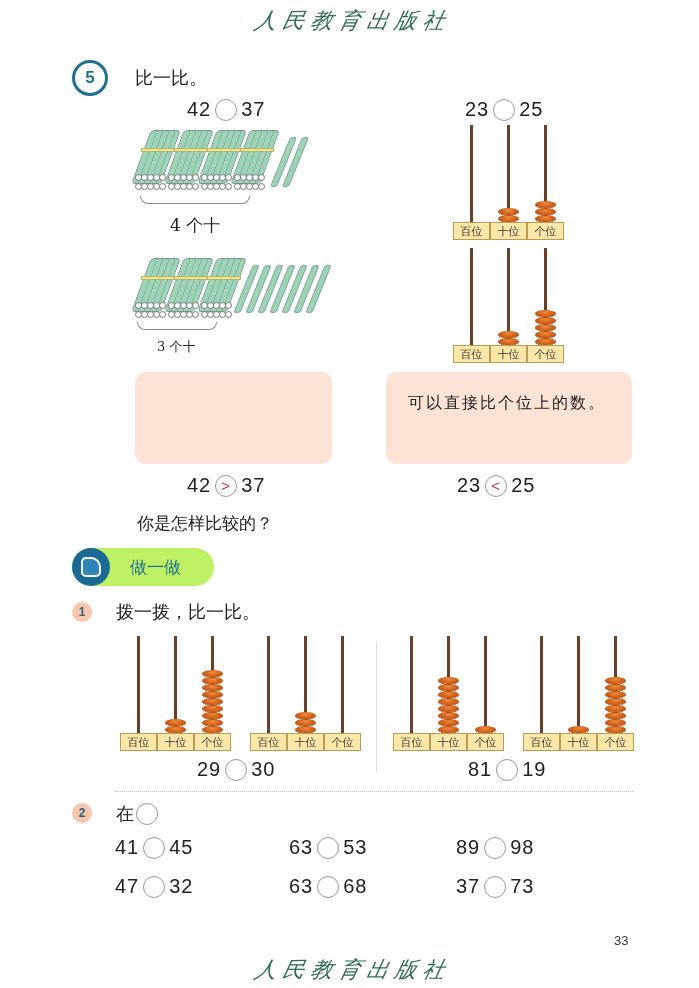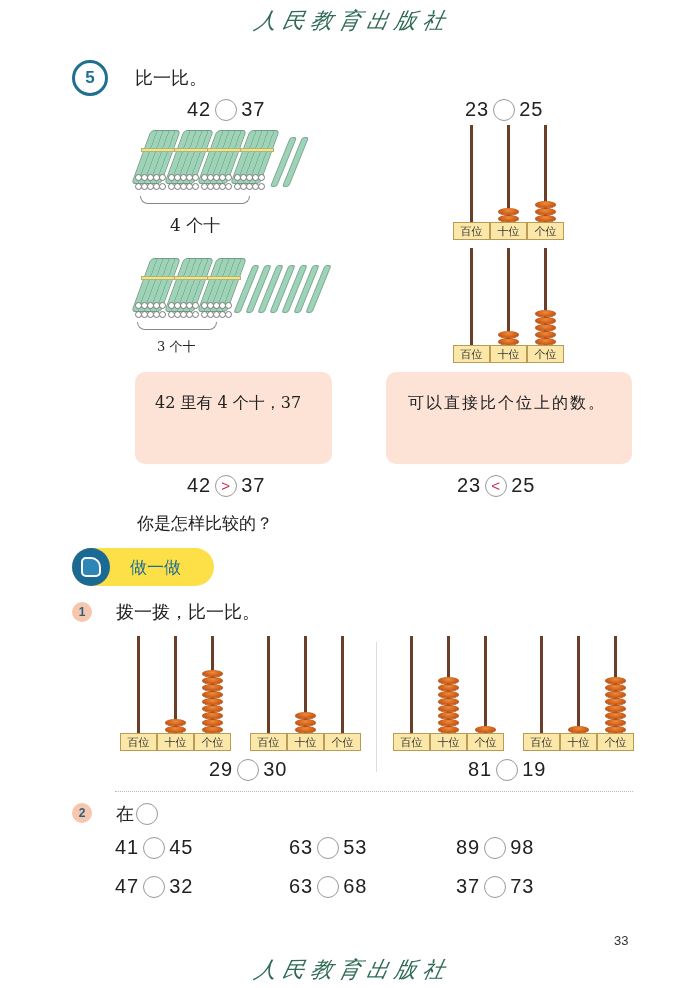--- a/index.html
+++ b/index.html
@@ -207,40 +207,39 @@
     <div class="bead" style="left: 82px; bottom: 39px;"></div>
     <div class="bead" style="left: 82px; bottom: 46px;"></div>
     <div class="base">
       <div class="cell">百位</div>
       <div class="cell">十位</div>
       <div class="cell">个位</div>
     </div>
   </div>
 
 <div class="abs bubble" style="left:135px; top:372px; width:197px; height:92px; padding:14px 0 0 20px;">
-  <div>42 里有 4 个十，37</div>
 </div>
 <div class="abs bubble" style="left:386px; top:372px; width:246px; height:92px; padding:14px 0 0 22px; letter-spacing:2px;">
   <div>可以直接比个位上的数。</div>
 </div>
 
 <div class="abs num" style="left:187px; top:474px;">
   <span>42</span>
   <span class="cmp-circle">&gt;</span>
   <span>37</span>
 </div>
 <div class="abs num" style="left:457px; top:474px;">
   <span>23</span>
   <span class="cmp-circle">&lt;</span>
   <span>25</span>
 </div>
 
 <div class="abs cn" style="left:137px; top:512px; font-size:17px;">你是怎样比较的？</div>
 
-<div class="abs" style="left:72px; top:548px; width:142px; height:38px; background:#fde047; border-radius:19px;">
+<div class="abs" style="left:72px; top:548px; width:142px; height:38px; background:#bef264; border-radius:19px;">
   <div class="abs" style="left:0; top:0; width:38px; height:38px; border-radius:50%; background:#1b6a95; display:flex; align-items:center; justify-content:center;">
     <div style="width:20px; height:20px; border:2.5px solid #fff; border-radius:5px 10px 5px 5px; background:#2d86b5;"></div>
   </div>
   <div class="abs cn" style="left:58px; top:8px; font-size:17px; color:#1f6f93;">做一做</div>
 </div>
 
 <div class="abs small-num-circle" style="left:72px; top:602px;">
     <span>1</span>
   </div>
 <div class="abs cn" style="left:116px; top:600px; font-size:18px;">拨一拨，比一比。</div>
@@ -313,21 +312,21 @@
     <div class="bead" style="left: 82px; bottom: 67px;"></div>
     <div class="base">
       <div class="cell">百位</div>
       <div class="cell">十位</div>
       <div class="cell">个位</div>
     </div>
   </div>
 
 <div class="abs" style="left:376px; top:642px; width:1px; height:130px; background:#ddd;"></div>
 
-<div class="abs num" style="left:197px; top:758px;margin-left:12px;">
+<div class="abs num" style="left:197px; top:758px;">
   <span>29</span>
   <span class="cmp-circle"></span>
   <span>30</span>
 </div>
 <div class="abs num" style="left:468px; top:758px;">
   <span>81</span>
   <span class="cmp-circle"></span>
   <span>19</span>
 </div>
 

